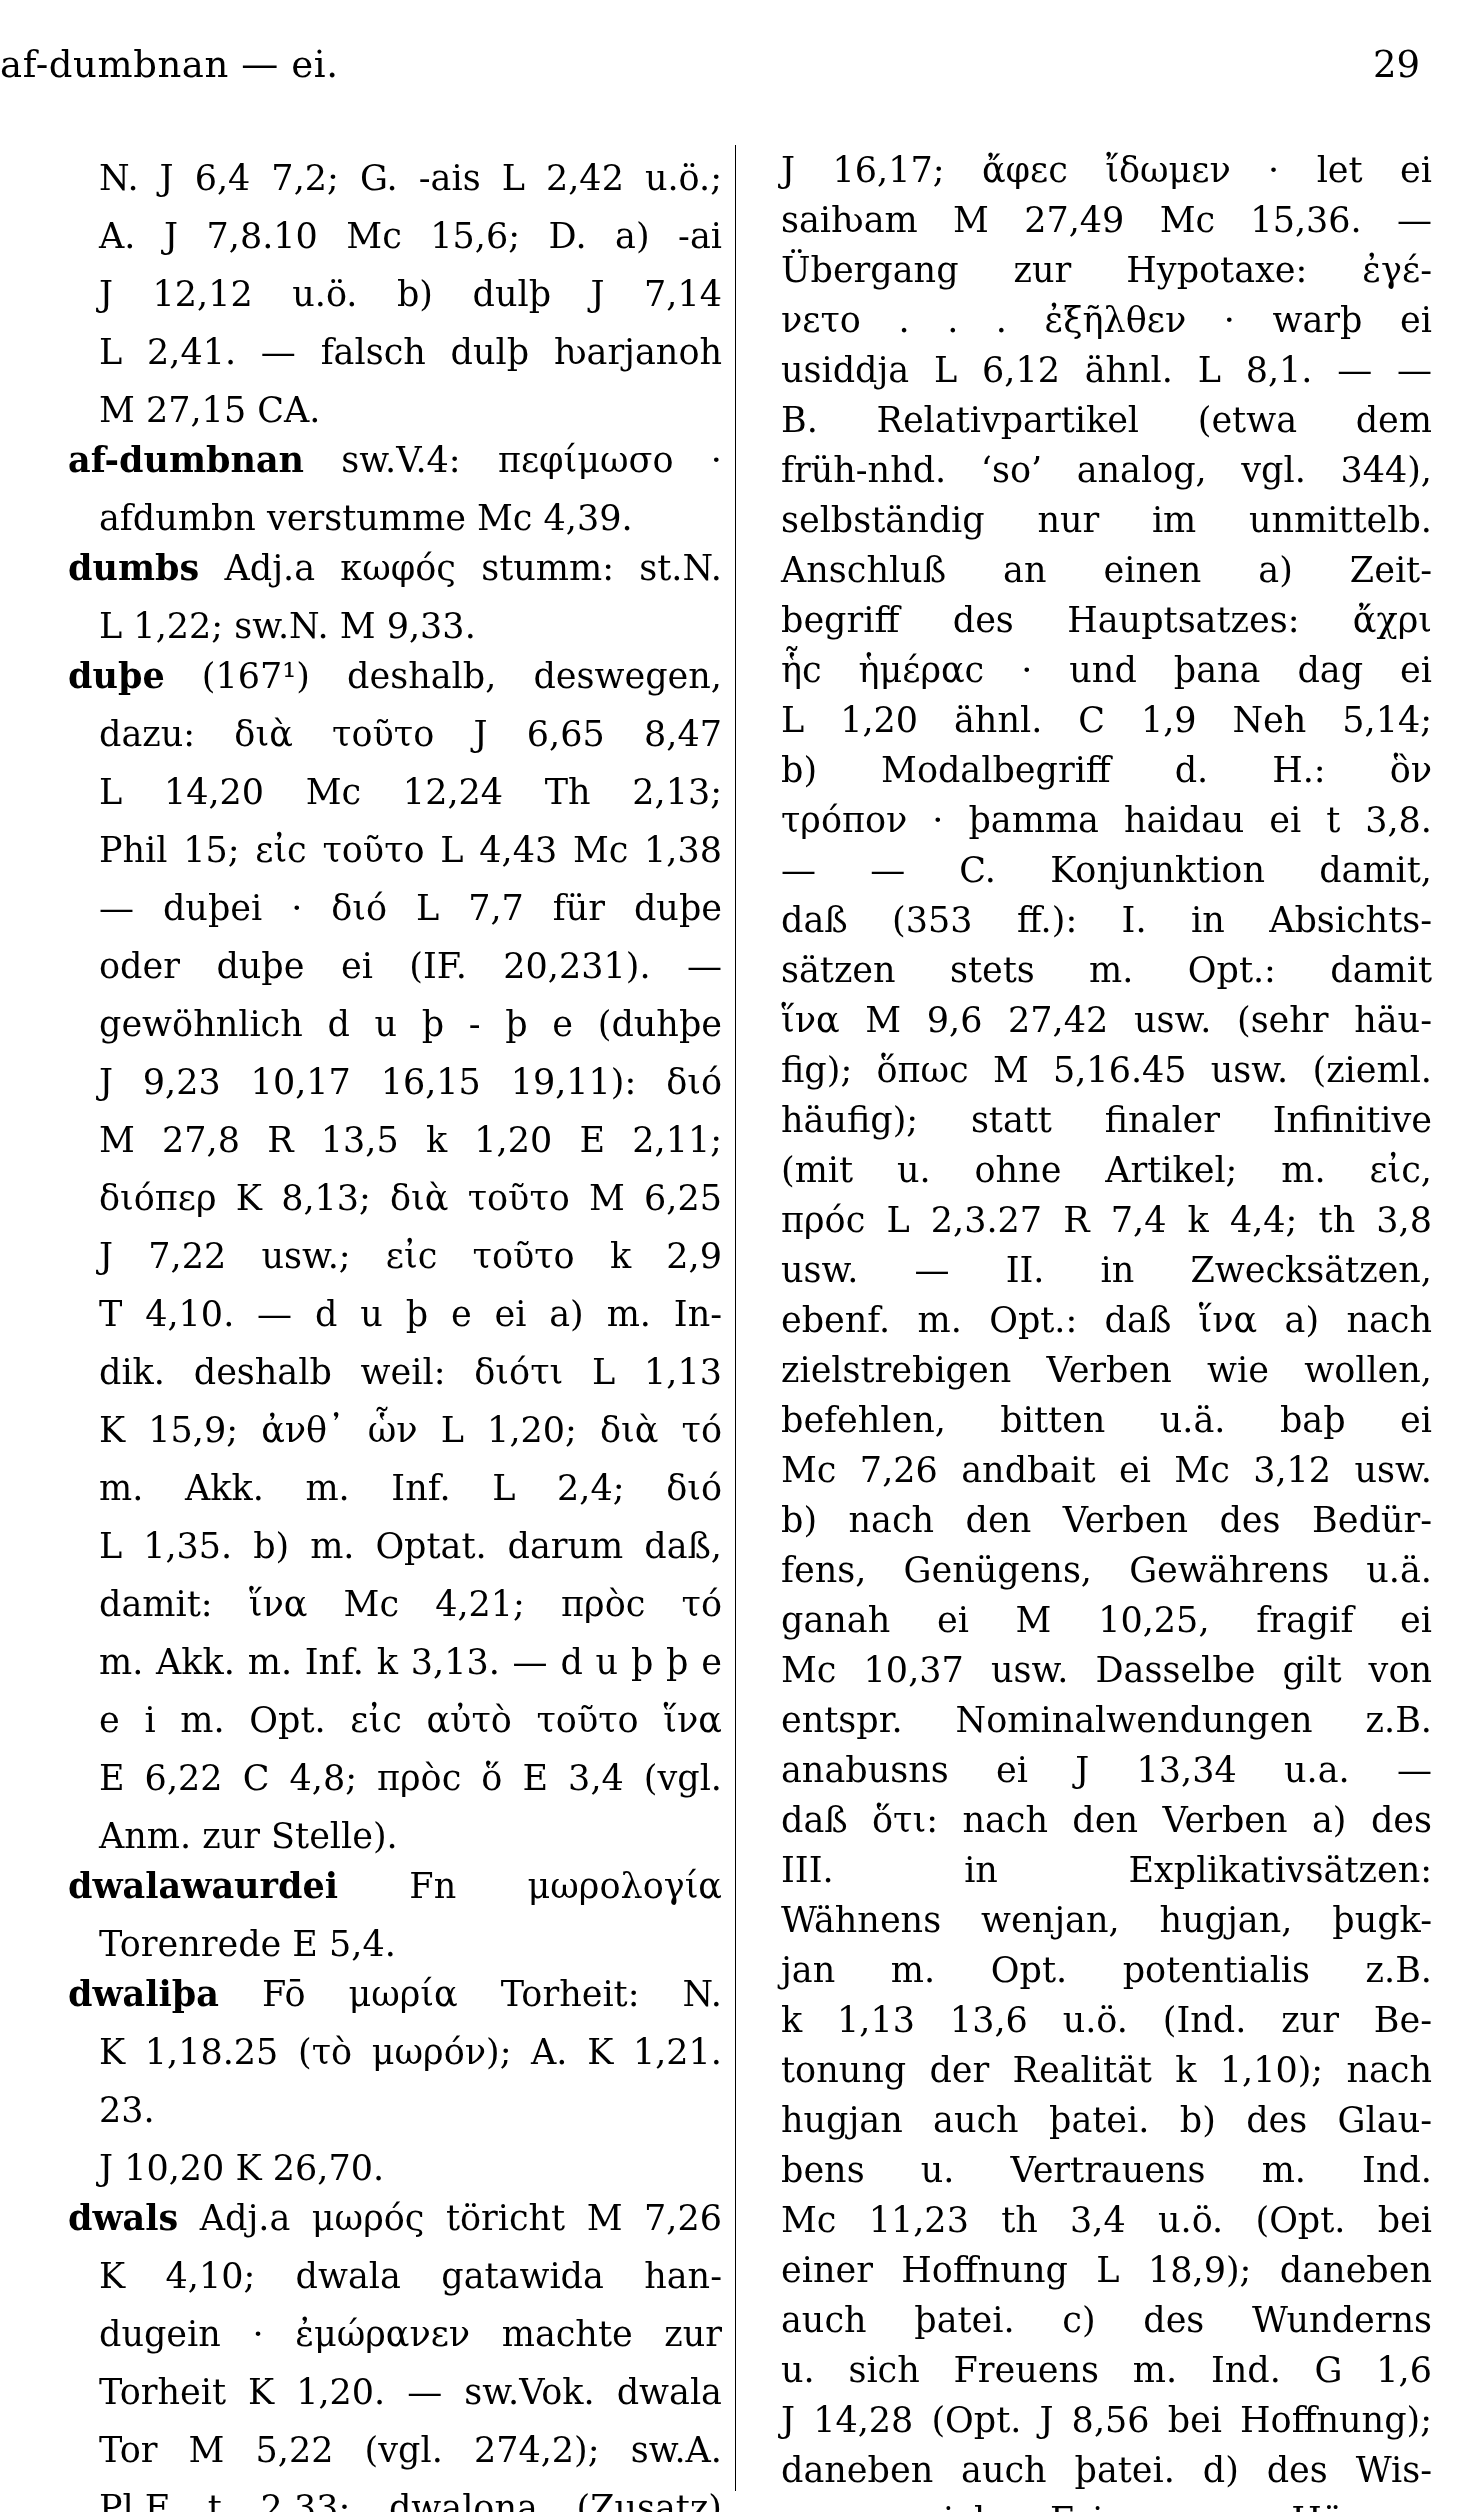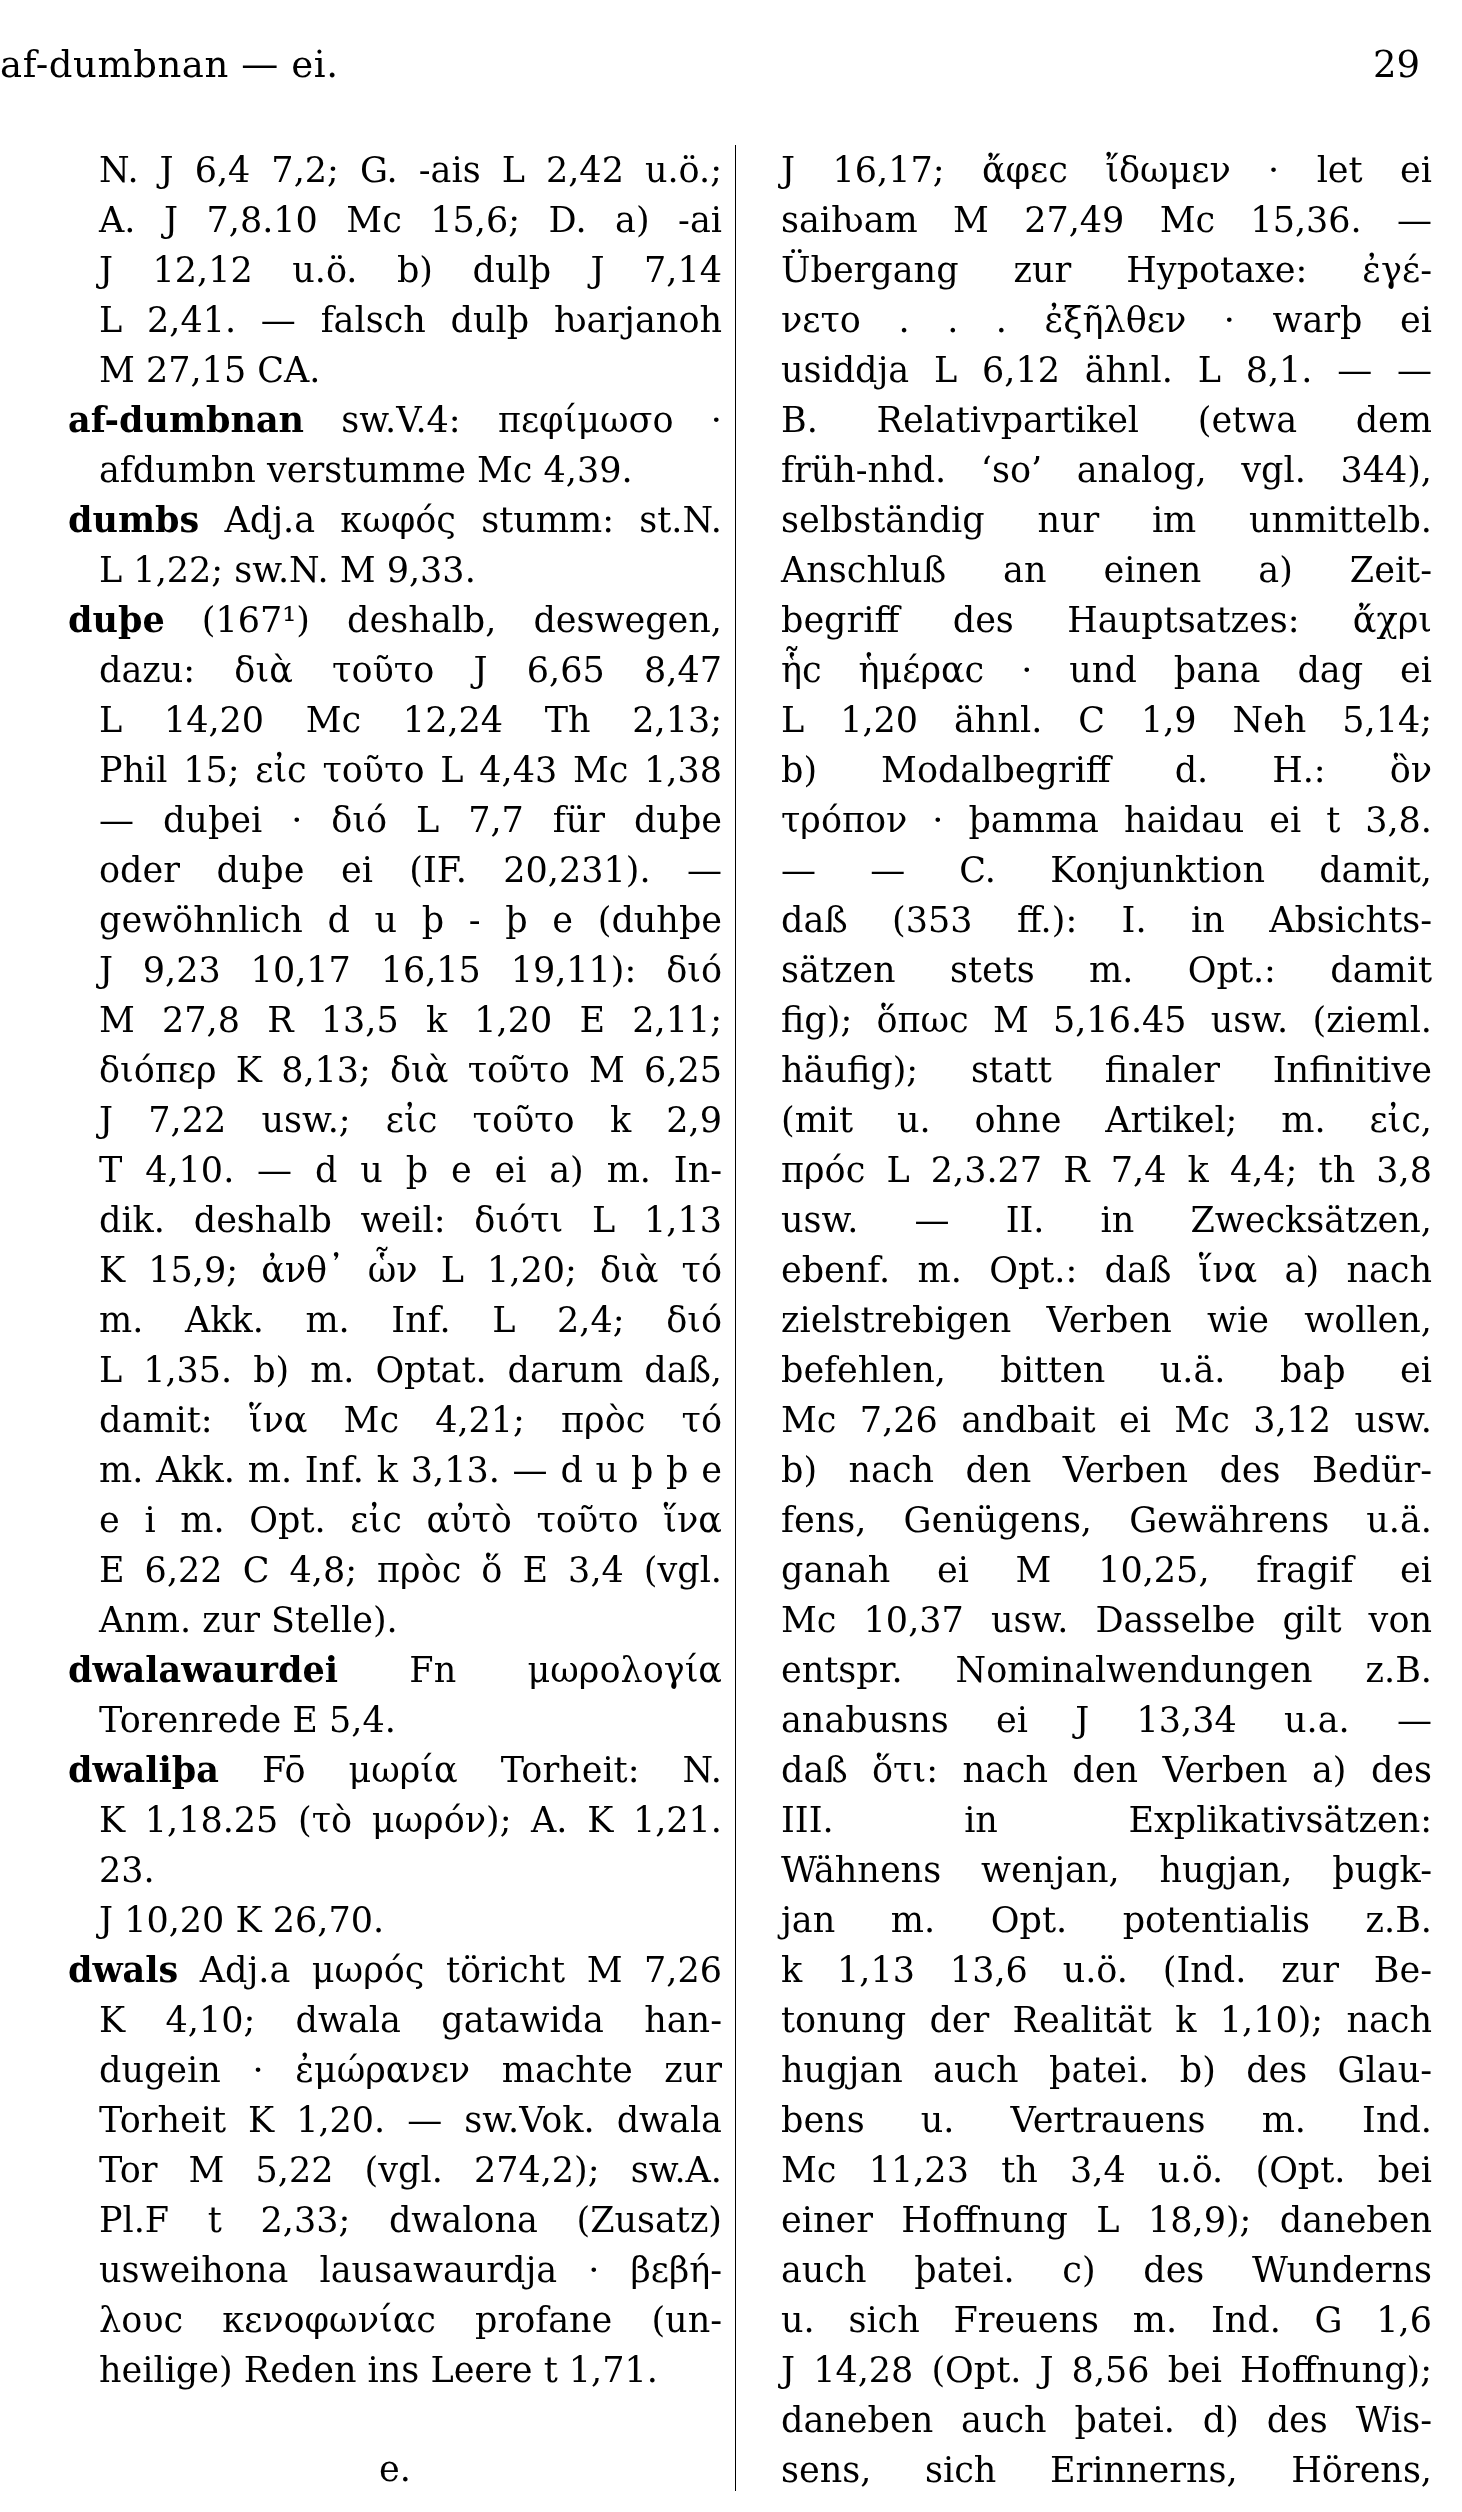--- a/index.html
+++ b/index.html
@@ -8,21 +8,21 @@
   .header { position: absolute; top: 37px; left: 0; width: 1463px; height: 56px; }
   .running-head { position: absolute; left: 0; width: 1463px; text-align: left; top: 6.2px;
                   font-size: 37px; letter-spacing: 0.6px; }
   .page-no { position: absolute; right: 43px; top: 6.2px; font-size: 37px; }
   .col { position: absolute; top: 145px; font-size: 35px; line-height: 50px; text-align: justify; }
   .col.left { left: 68px; width: 654px; }
   .col.right { left: 781px; width: 651px; }
   .divider { position: absolute; left: 735px; top: 145px; width: 1.2px; height: 2346px; background: #000; }
   .line { display: block; white-space: nowrap; text-align-last: justify; text-align: justify; }
   .line.last { text-align-last: left; }
-  .line.indent { padding-left: 31px; }
+  .line.indent { padding-left: 31px; margin-top: 8px; }
   .line.center { text-align: center; text-align-last: center; }
   .hw { font-weight: bold; }
   .gap { display: block; height: 49px; }
 </style>
 </head>
 <body>
 
 <div class="header">
   <div class="running-head">af-dumbnan — ei.</div>
   <div class="page-no">29</div>
@@ -89,20 +89,21 @@
     <span class="line "><span>selbständig nur im unmittelb.</span></span>
     <span class="line "><span>Anschluß an einen a) Zeit-</span></span>
     <span class="line "><span>begriff des Hauptsatzes: ἄχρι</span></span>
     <span class="line "><span>ἧϲ ἡμέραϲ · und þana dag ei</span></span>
     <span class="line "><span>L 1,20 ähnl. C 1,9 Neh 5,14;</span></span>
     <span class="line "><span>b) Modalbegriff d. H.: ὃν</span></span>
     <span class="line "><span>τρόπον · þamma haidau ei t 3,8.</span></span>
     <span class="line "><span>— — C. Konjunktion damit,</span></span>
     <span class="line "><span>daß (353 ff.): I. in Absichts-</span></span>
     <span class="line "><span>sätzen stets m. Opt.: damit</span></span>
+    <span class="line "><span>ἵνα M 9,6 27,42 usw. (sehr häu-</span></span>
     <span class="line "><span>fig); ὅπωϲ M 5,16.45 usw. (zieml.</span></span>
     <span class="line "><span>häufig); statt finaler Infinitive</span></span>
     <span class="line "><span>(mit u. ohne Artikel; m. εἰϲ,</span></span>
     <span class="line "><span>πρόϲ L 2,3.27 R 7,4 k 4,4; th 3,8</span></span>
     <span class="line "><span>usw. — II. in Zwecksätzen,</span></span>
     <span class="line "><span>ebenf. m. Opt.: daß ἵνα a) nach</span></span>
     <span class="line "><span>zielstrebigen Verben wie wollen,</span></span>
     <span class="line "><span>befehlen, bitten u.ä. baþ ei</span></span>
     <span class="line "><span>Mc 7,26 andbait ei Mc 3,12 usw.</span></span>
     <span class="line "><span>b) nach den Verben des Bedür-</span></span>

